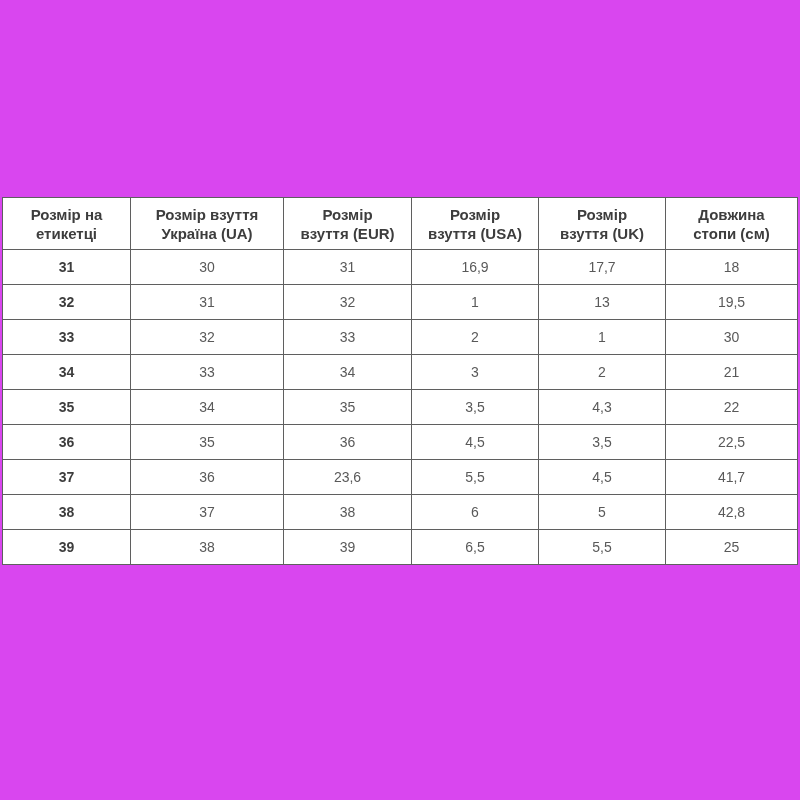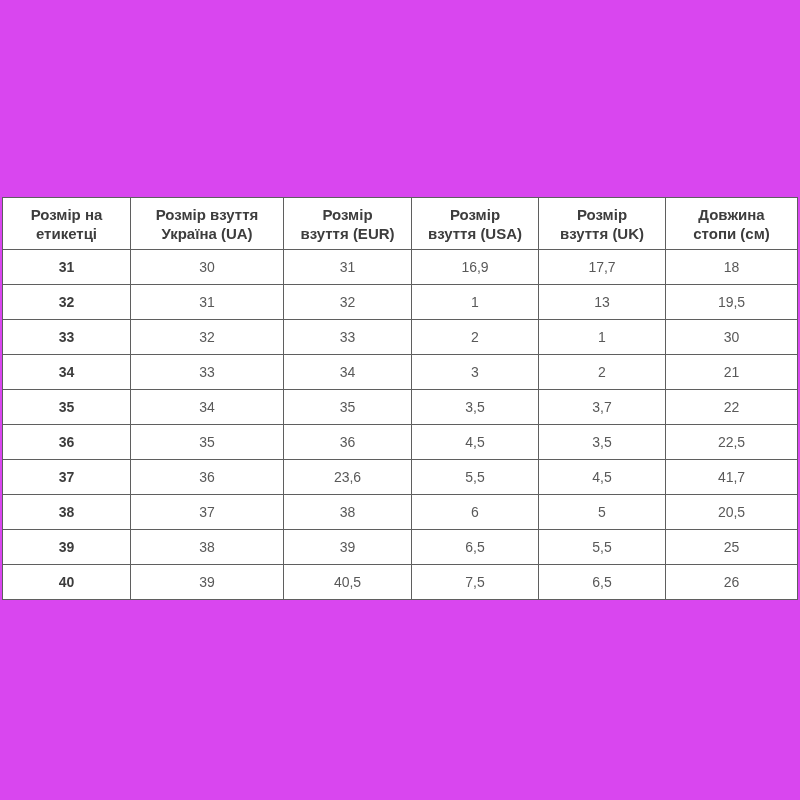--- a/index.html
+++ b/index.html
@@ -119,21 +119,21 @@
           <td>34</td>
           <td>3</td>
           <td>2</td>
           <td>21</td>
         </tr>
         <tr>
           <td class="label-col">35</td>
           <td>34</td>
           <td>35</td>
           <td>3,5</td>
-          <td>3,7</td>
+          <td>4,3</td>
           <td>22</td>
         </tr>
         <tr>
           <td class="label-col">36</td>
           <td>35</td>
           <td>36</td>
           <td>4,5</td>
           <td>3,5</td>
           <td>22,5</td>
         </tr>
@@ -144,33 +144,25 @@
           <td>5,5</td>
           <td>4,5</td>
           <td>41,7</td>
         </tr>
         <tr>
           <td class="label-col">38</td>
           <td>37</td>
           <td>38</td>
           <td>6</td>
           <td>5</td>
-          <td>20,5</td>
+          <td>42,8</td>
         </tr>
         <tr>
           <td class="label-col">39</td>
           <td>38</td>
           <td>39</td>
           <td>6,5</td>
           <td>5,5</td>
           <td>25</td>
         </tr>
-        <tr>
-          <td class="label-col">40</td>
-          <td>39</td>
-          <td>40,5</td>
-          <td>7,5</td>
-          <td>6,5</td>
-          <td>26</td>
-        </tr>
       </tbody>
   </table>
 </div>
 
 </body></html>

